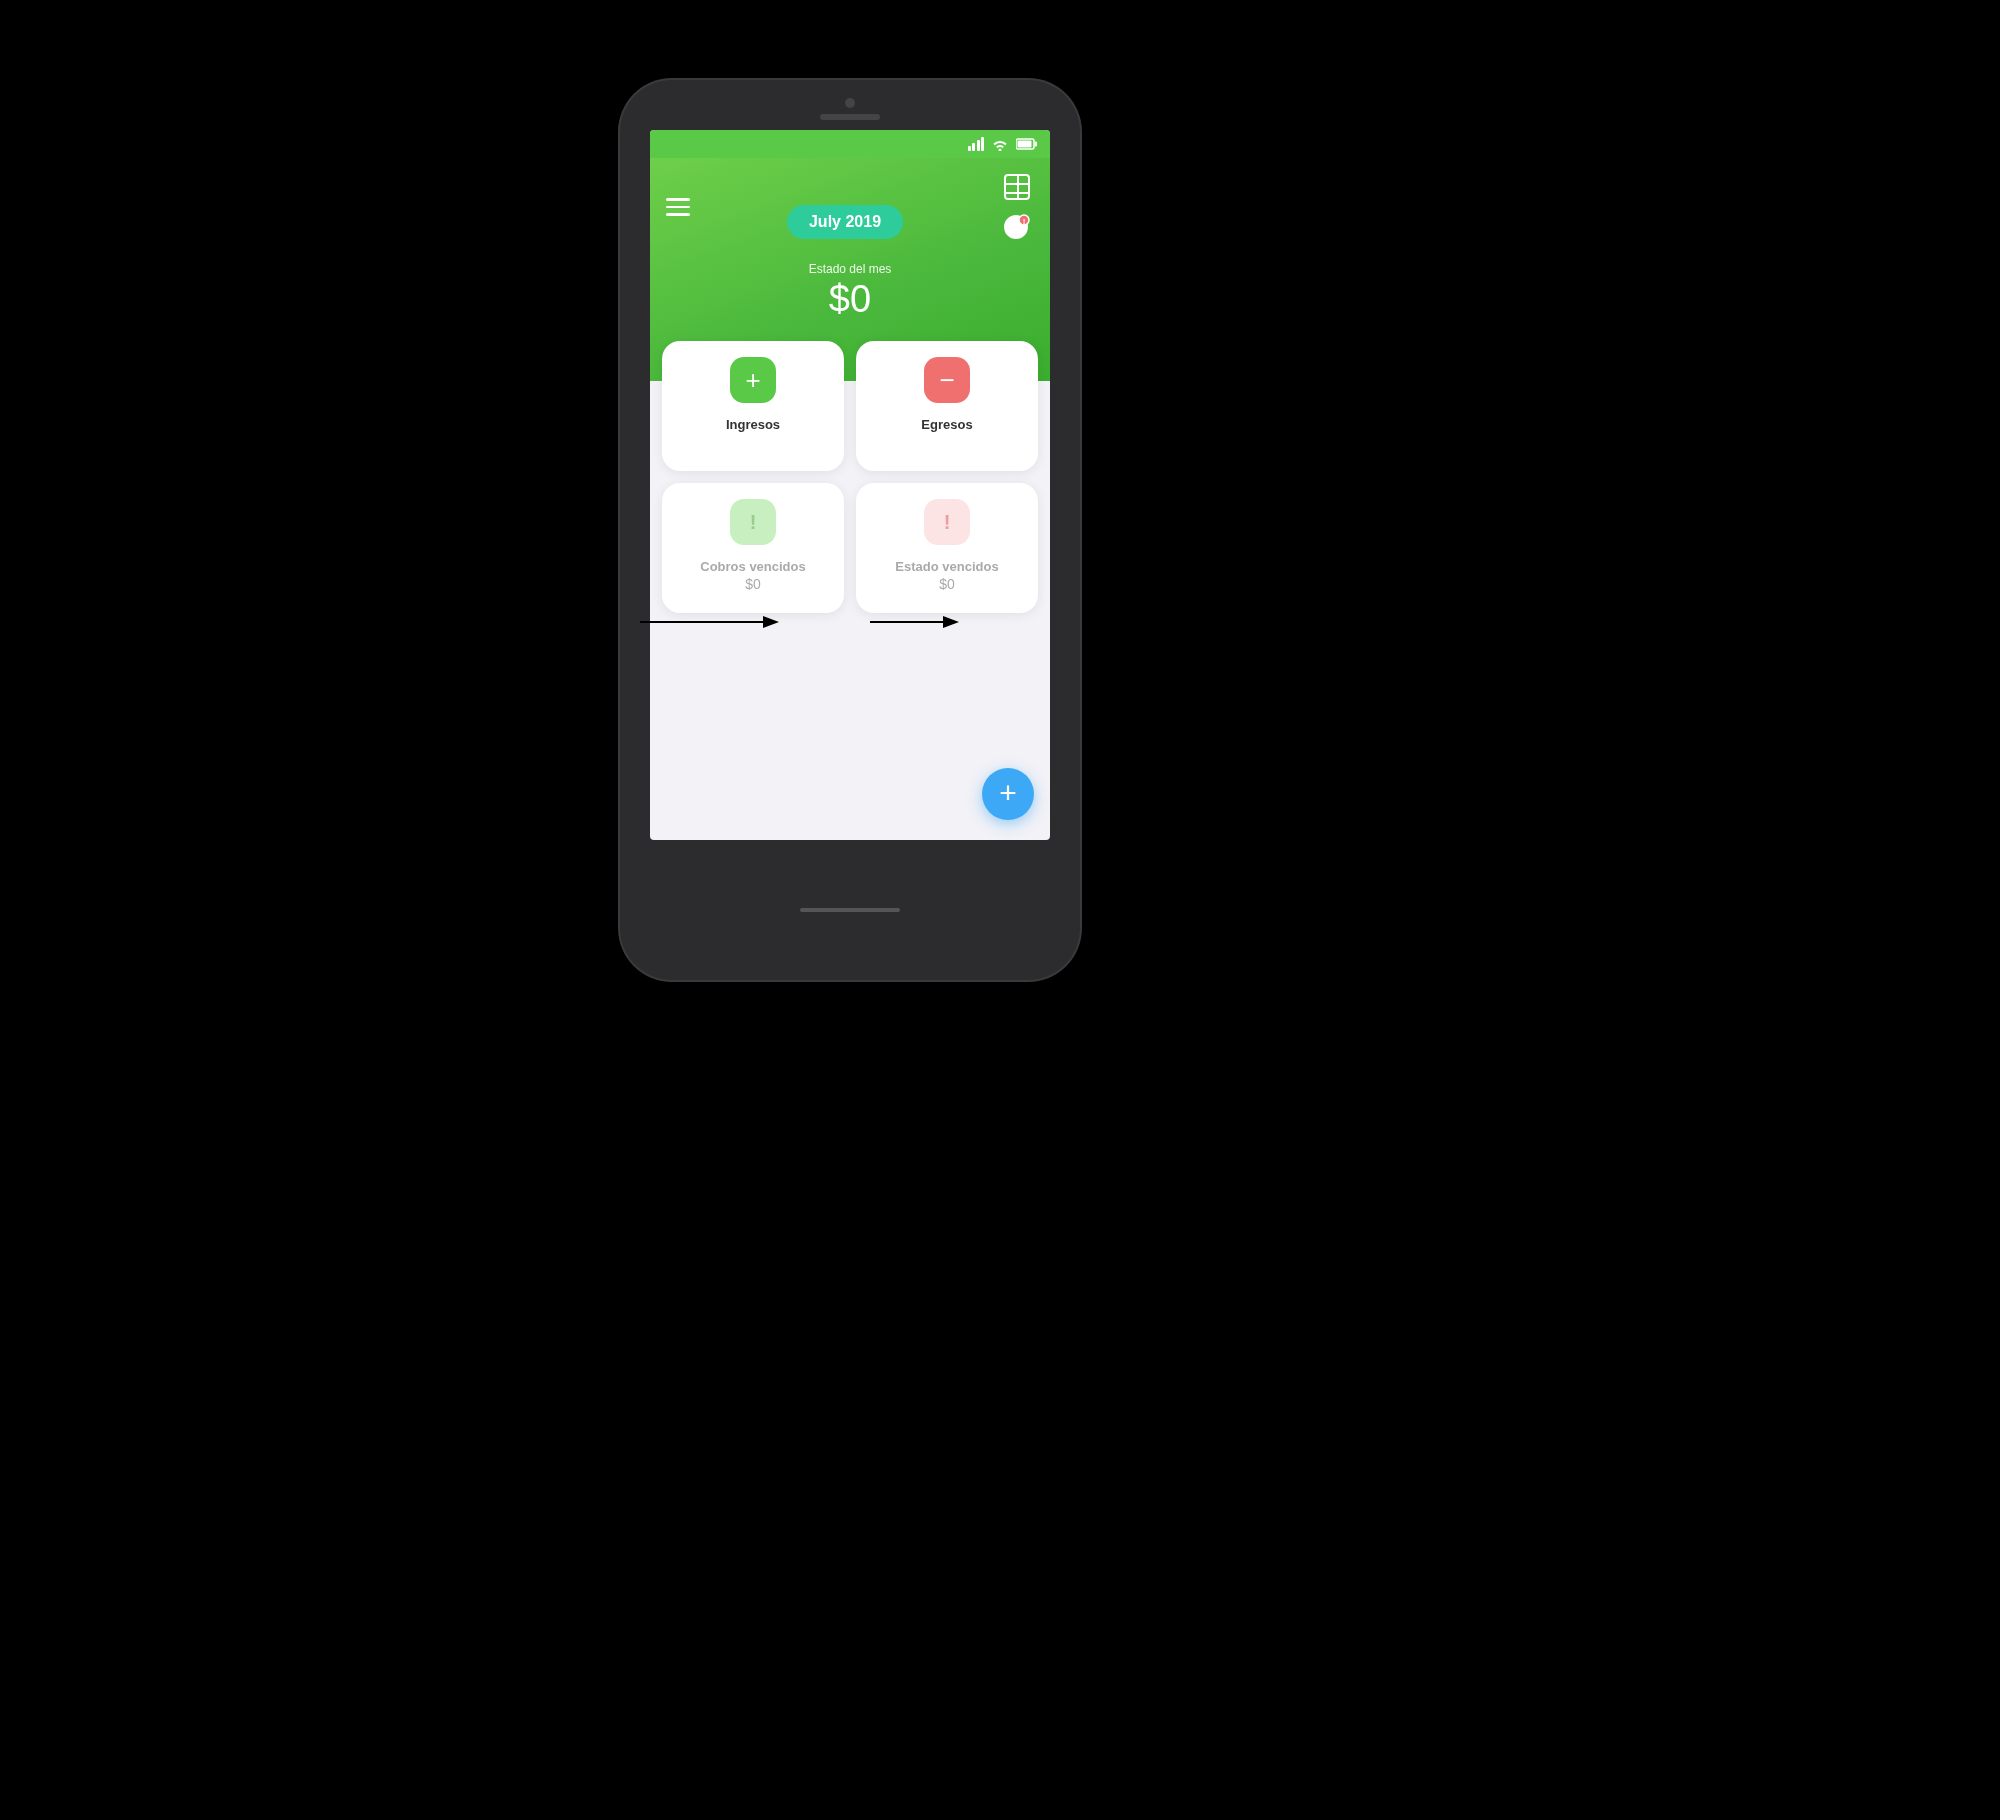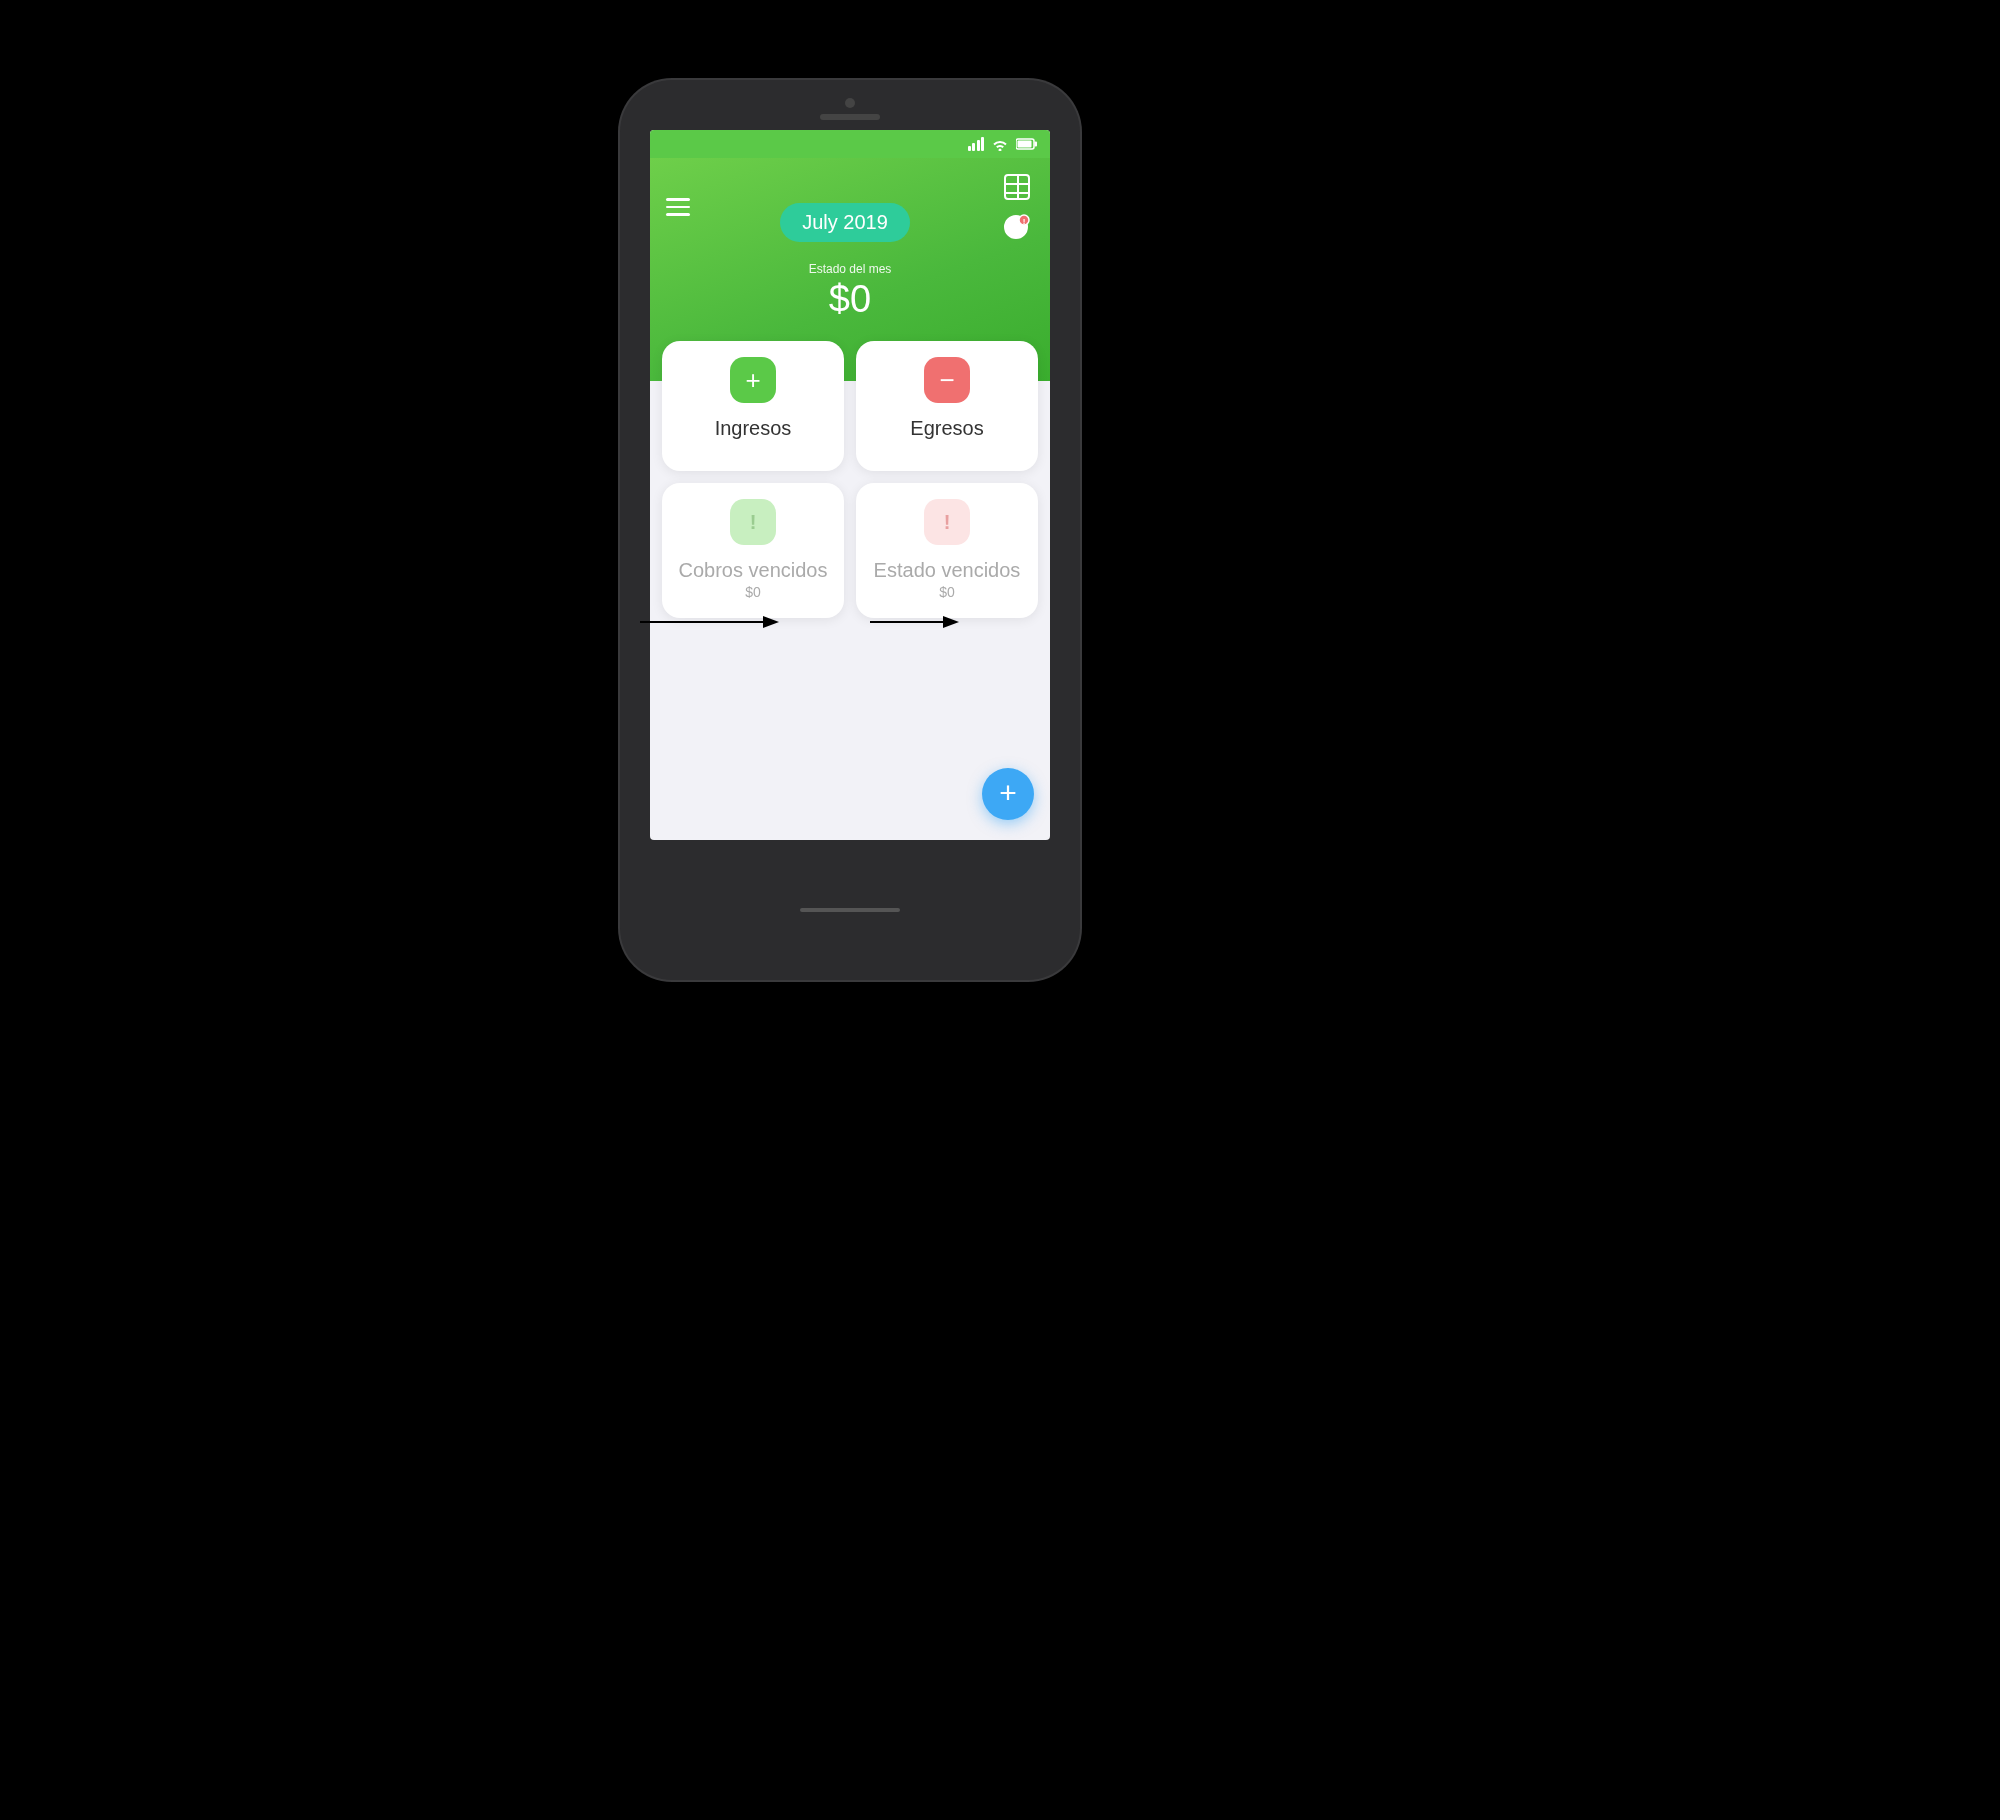--- a/index.html
+++ b/index.html
@@ -102,22 +102,22 @@
       display: block;
       width: 24px;
       height: 2.5px;
       background: white;
       border-radius: 2px;
     }
 
     .month-badge {
       background: #2ecc9a;
       color: white;
-      font-size: 20px;
-      font-weight: 400;
+      font-size: 16px;
+      font-weight: 700;
       padding: 8px 22px;
       border-radius: 24px;
       margin-top: 30px;
     }
 
     .header-icons {
       display: flex;
       flex-direction: column;
       align-items: center;
       gap: 6px;
@@ -205,23 +205,23 @@
     }
 
     .card-icon-btn.red-light {
       background: #fce4e4;
       color: #e8a0a0;
       font-size: 20px;
       font-weight: 700;
     }
 
     .card-label {
-      font-size: 20px;
+      font-size: 13px;
       color: #333;
-      font-weight: 400;
+      font-weight: 700;
       margin-bottom: 2px;
     }
 
     .card-label.muted {
       color: #aaa;
     }
 
     .card-amount {
       font-size: 14px;
       color: #aaa;

